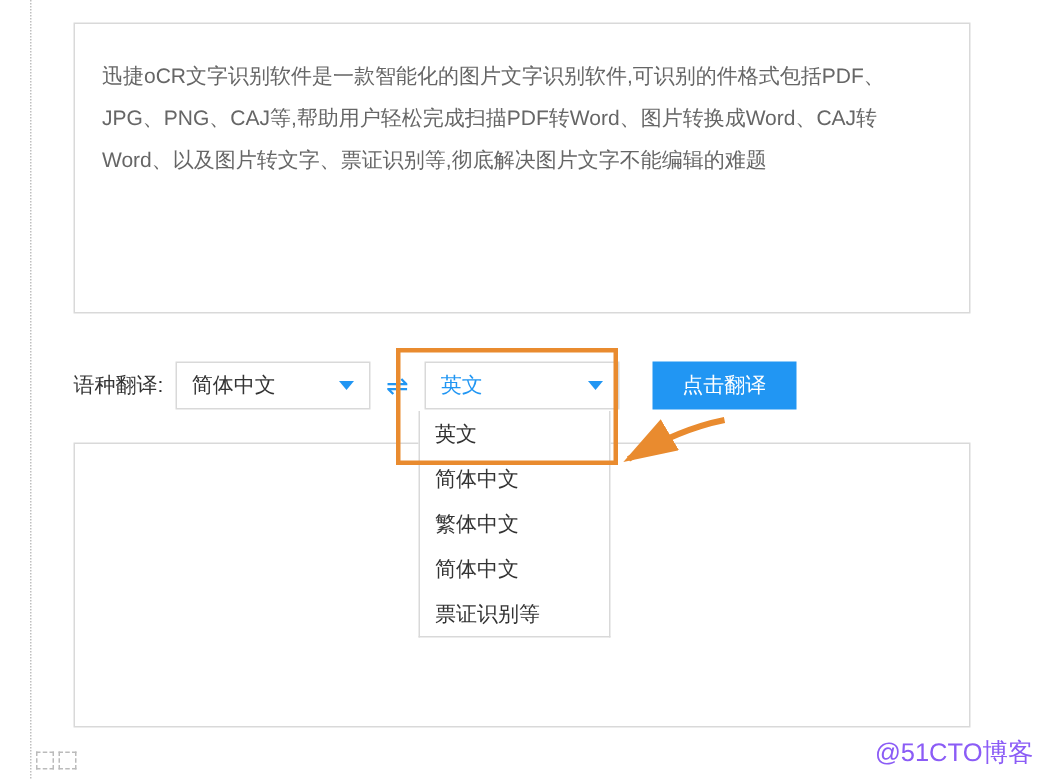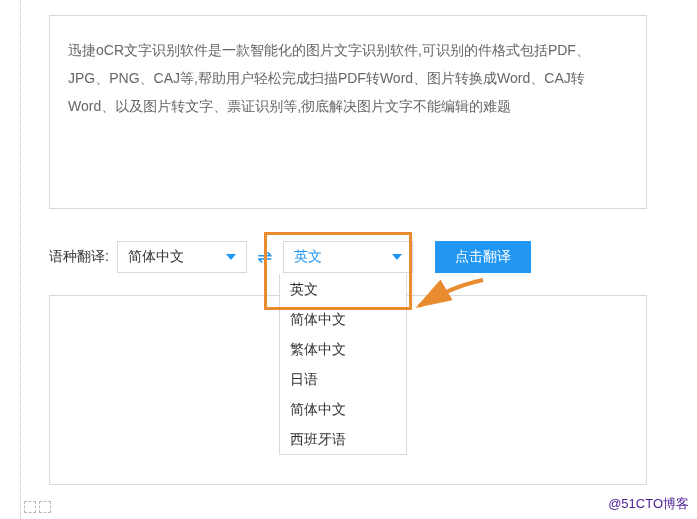--- a/index.html
+++ b/index.html
@@ -134,22 +134,22 @@
   }
   .thumb-strip .t {
     width: 12px; height: 12px;
     border: 1px dashed #bbb;
     margin-left: 3px;
   }
   .watermark {
     position: absolute;
     right: 8px;
     bottom: 6px;
-    font-size: 13px;
-    color: #4c1d95;
+    font-size: 17px;
+    color: #8b5cf6;
   }
 </style>
 </head>
 <body>
 
 <div class="outer">
 
   <div class="source-box">
     <span>迅捷oCR文字识别软件是一款智能化的图片文字识别软件,可识别的件格式包括PDF、JPG、PNG、CAJ等,帮助用户轻松完成扫描PDF转Word、图片转换成Word、CAJ转Word、以及图片转文字、票证识别等,彻底解决图片文字不能编辑的难题</span>
   </div>
@@ -171,23 +171,22 @@
 
     <div class="btn">
       <span>点击翻译</span>
     </div>
   </div>
 
   <div class="dropdown" id="dropdown">
       <div class="opt">英文</div>
       <div class="opt">简体中文</div>
       <div class="opt">繁体中文</div>
-      <div class="opt">日语</div>
       <div class="opt">简体中文</div>
-      <div class="opt">西班牙语</div>
+      <div class="opt">票证识别等</div>
     </div>
 
   <div class="result-box"></div>
 
   <div class="highlight-box"></div>
 
   <svg class="arrow" width="80" height="36">
     <defs>
       <marker id="ah" markerWidth="10" markerHeight="10" refX="8" refY="3" orient="auto">
         <path d="M0,0 L0,6 L9,3 z" fill="#e98b2f"></path>

